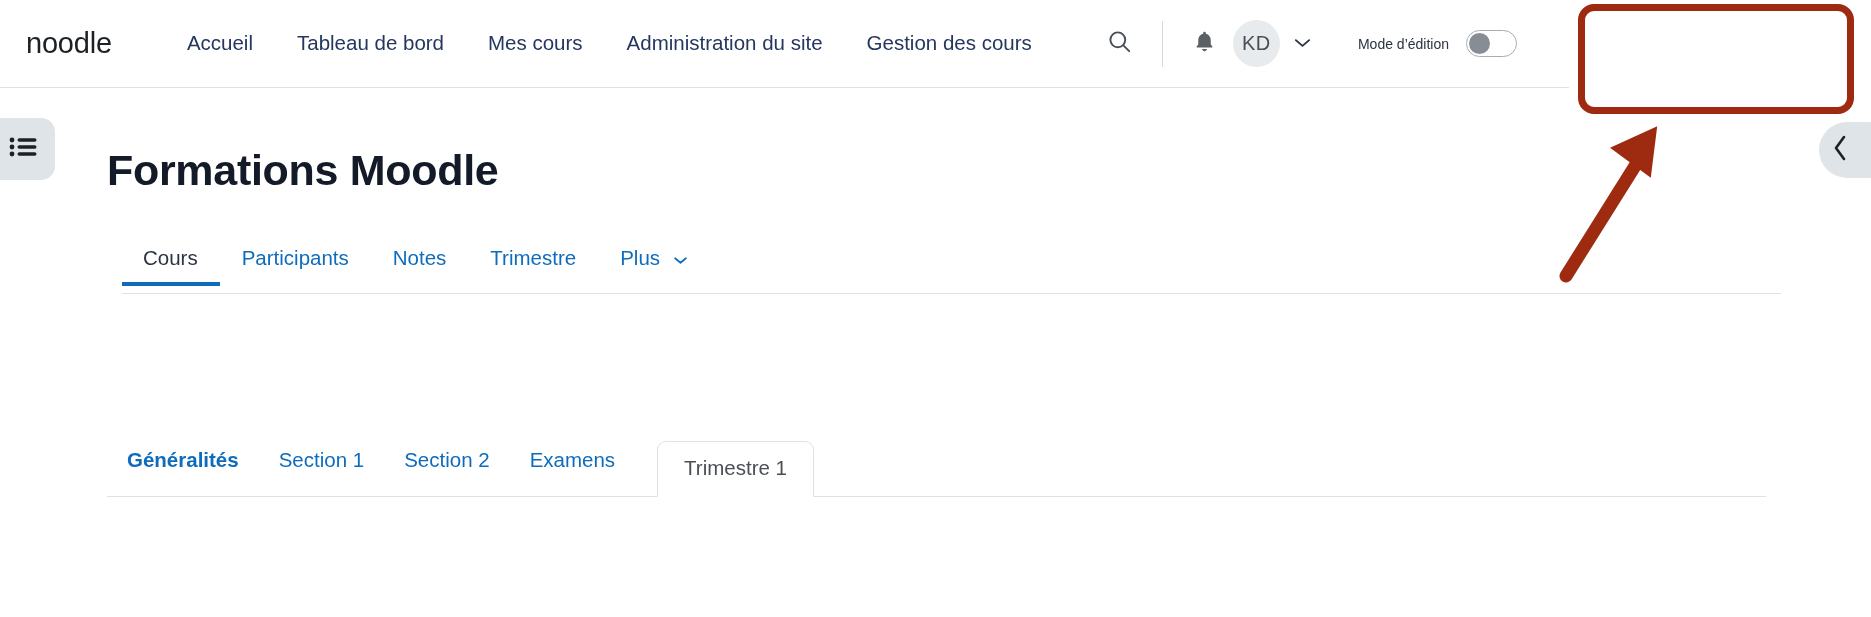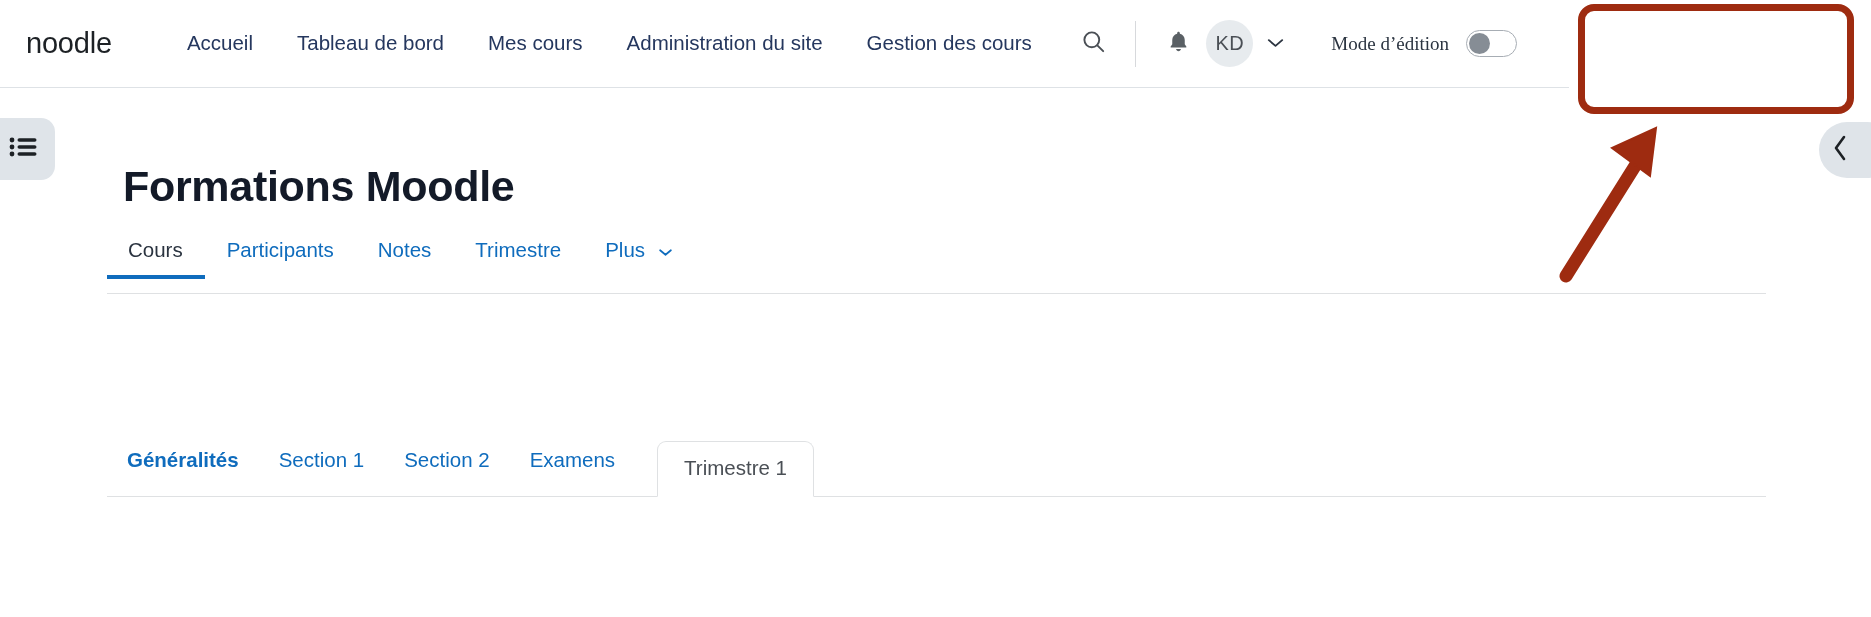--- a/index.html
+++ b/index.html
@@ -88,24 +88,23 @@
   }
   .editmode {
     display: flex;
     align-items: center;
     margin-left: 46px;
     margin-right: 36px;
     white-space: nowrap;
     cursor: pointer;
   }
   .editmode-label {
-    font-size: 19px;
+    font-size: 14px;
     color: #2b3440;
     margin-right: 17px;
-    font-family: Liberation Serif, serif;
   }
   .switch {
     width: 51px; height: 27px;
     border-radius: 14px;
     border: 1.5px solid #a7adb4;
     background: #ffffff;
     position: relative;
     flex: none;
   }
   .switch .knob {
@@ -142,38 +141,38 @@
     cursor: pointer;
   }
 
   
   .content {
     position: absolute;
     left: 0; top: 88px;
     width: 1871px;
   }
   .page-title {
-    margin: 16px;
+    margin: 0;
     position: absolute;
     left: 107px; top: 61px;
     font-size: 43px;
     font-weight: bold;
     color: #131a28;
     letter-spacing: -0.3px;
     line-height: 1;
   }
 
   
   .tabbar {
     position: absolute;
-    left: 107px; top: 152px;
+    left: 122px; top: 152px;
     width: 1659px;
     border-bottom: 1px solid #dfe1e3;
     display: flex;
-    align-items: flex-start;
+    align-items: center;
     height: 54px;
   }
   .tab {
     font-size: 20.5px;
     color: #0f6cbd;
     padding: 0 22px 17px 22px;
     cursor: pointer;
     position: relative;
     line-height: 1;
     white-space: nowrap;

